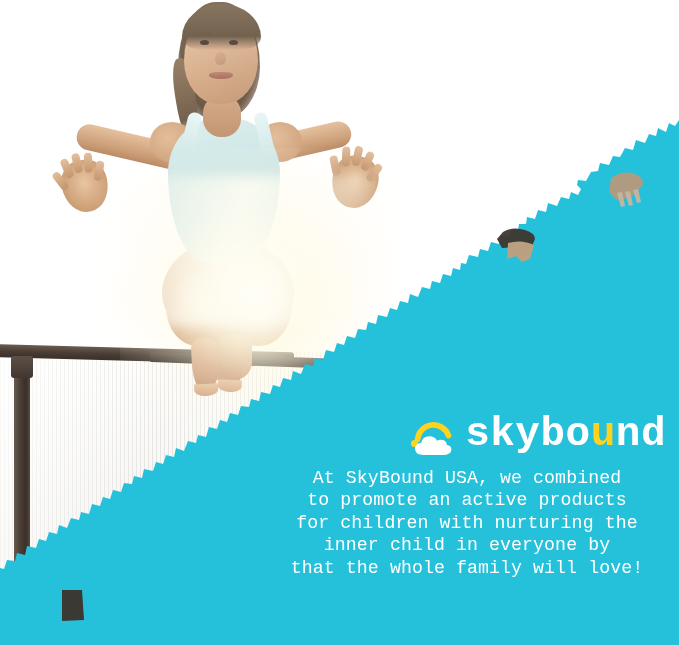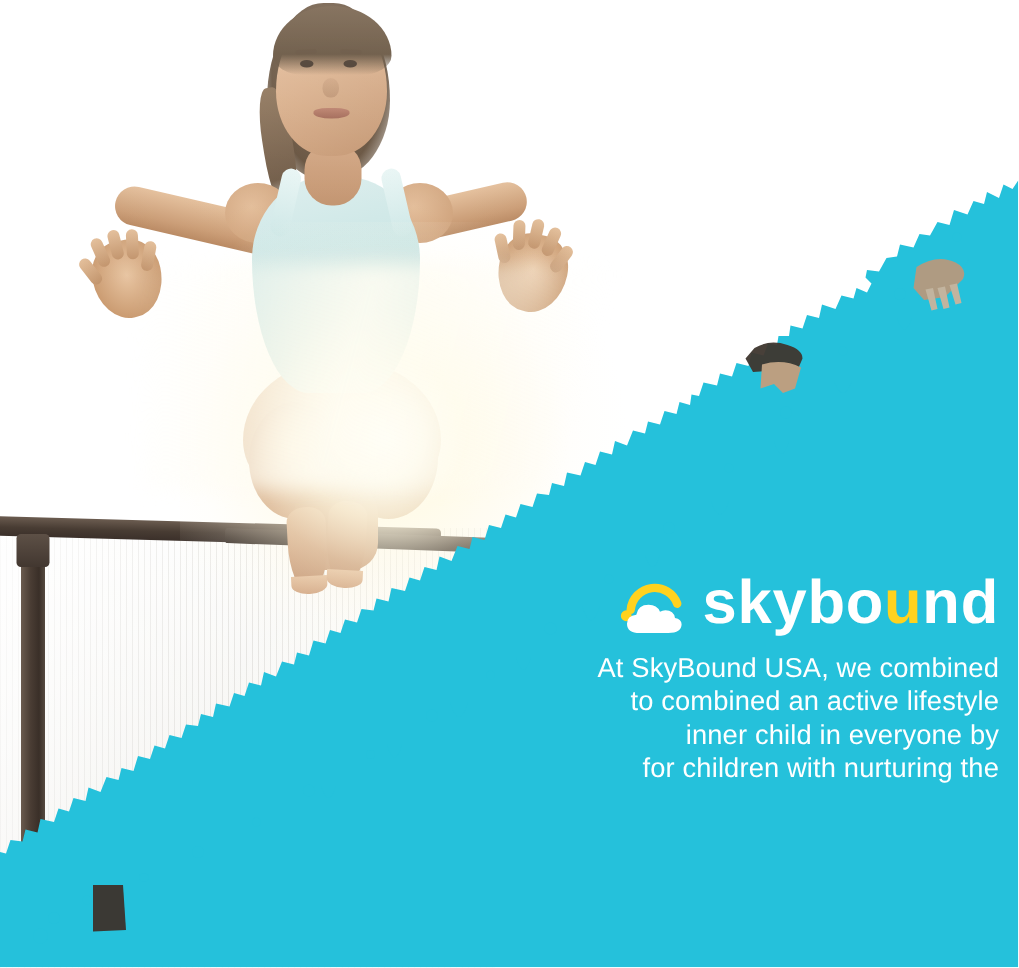--- a/index.html
+++ b/index.html
@@ -225,22 +225,23 @@
   
   .teal-layer{
     position:absolute; inset:0;
     pointer-events:none;
   }
   .teal-layer svg{ display:block; width:679px; height:645px; }
 
   
   .brand{
     position:absolute;
-    left:268px; top:377px; width:398px;
+    left:268px; top:410px; width:398px;
     text-align:right;
+    font-family:Liberation Mono, monospace;
   }
   .logo-row{
     display:flex; align-items:center; justify-content:flex-end;
     gap:7px; height:48px;
   }
   .logo-mark{ width:50px; height:44px; flex:0 0 auto; }
   .logo-word{
     font-size:41px;
     font-weight:700;
     letter-spacing:.5px;
@@ -249,21 +250,21 @@
     white-space:nowrap;
   }
   .logo-word .hl{ color:#ffd21e; }
 
   .tagline{
     margin-top:9px;
     color:#ffffff;
     font-size:18.2px;
     line-height:22.4px;
     font-weight:400;
-    text-align:right;
+    text-align:center;
     letter-spacing:.1px;
     white-space:nowrap;
   }
   .tagline .ln{ display:block; }
 </style>
 </head>
 <body>
 
 <div id="banner">
 
@@ -409,19 +410,20 @@
             M15.5,43 q-8.5,0 -8.5,-6.2 q0,-5.2 6.2,-6 q1.2,-6.6 8.2,-6.6
             q5.6,0 7.6,4.6 q1.6,-1 3.6,-1 q5.6,0 6.4,5.2 q4.4,.8 4.4,4.2
             q0,5.8 -9,5.8 z"></path>
         </svg>
       </span>
       <span class="logo-word"><span>skybo</span><span class="hl">u</span><span>nd</span></span>
     </div>
 
     <div class="tagline">
       <span class="ln">At SkyBound USA, we combined</span>
-      <span class="ln">to combined an active lifestyle</span>
+      <span class="ln">to promote an active products</span>
+      <span class="ln">for children with nurturing the</span>
       <span class="ln">inner child in everyone by</span>
-      <span class="ln">for children with nurturing the</span>
+      <span class="ln">that the whole family will love!</span>
     </div>
   </div>
 
 </div>
 
 </body></html>

